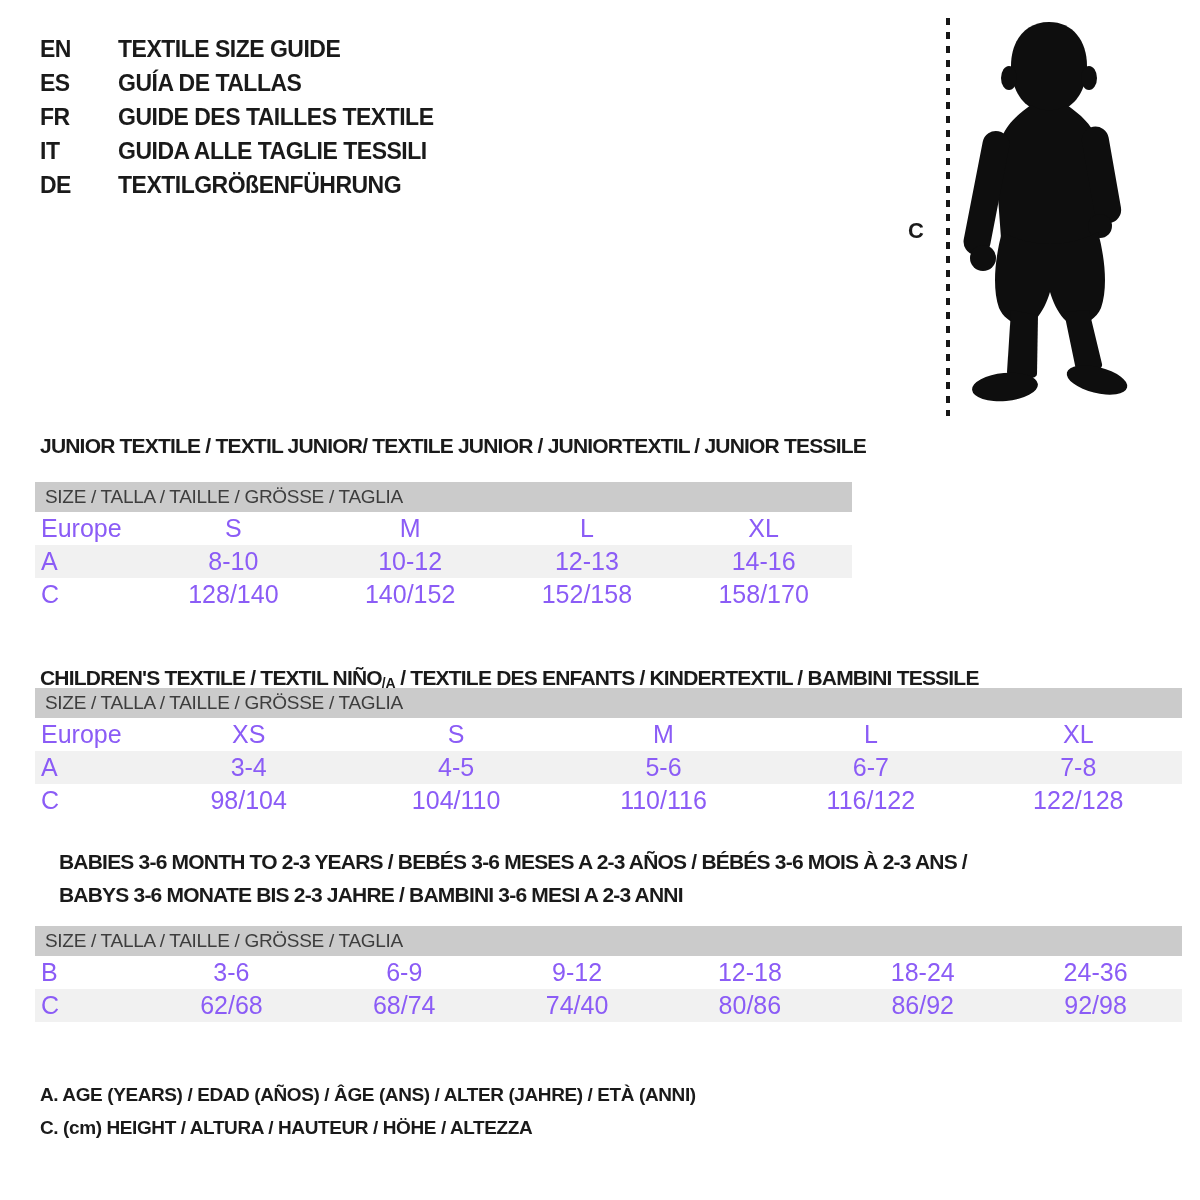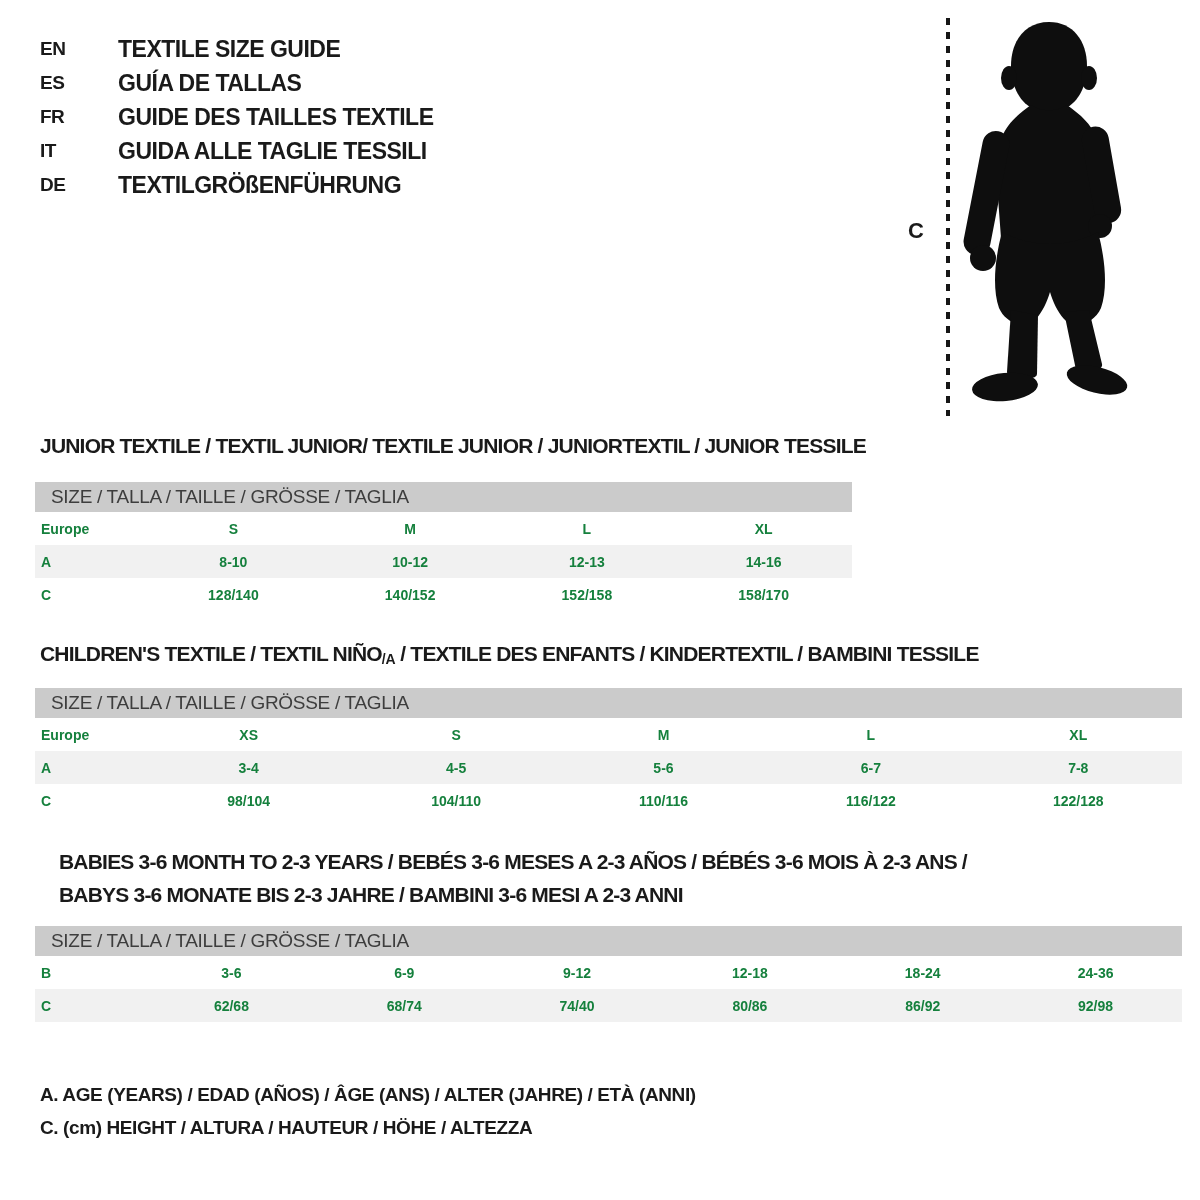--- a/index.html
+++ b/index.html
@@ -5,52 +5,52 @@
   html,body{margin:0;padding:0;}
   body{
     width:1200px;height:1200px;background:#ffffff;overflow:hidden;
     font-family:"Liberation Sans", sans-serif;color:#1a1a1a;
   }
   .page{position:relative;width:1200px;height:1200px;background:#ffffff;}
 
   
   .lang{position:absolute;left:40px;top:32px;}
   .lang-row{display:flex;height:34px;align-items:center;}
-  .lang-code{width:78px;font-weight:bold;font-size:19px;letter-spacing:-0.5px;}
+  .lang-code{width:78px;font-weight:bold;font-size:23px;letter-spacing:-0.5px;}
   .lang-title{font-weight:bold;font-size:23px;letter-spacing:-0.5px;white-space:nowrap;}
 
   
   .dash-line{
     position:absolute;left:946px;top:18px;width:4px;height:398px;
     background:repeating-linear-gradient(to bottom,#161616 0 7px,transparent 7px 14px);
   }
   .c-label{position:absolute;left:908px;top:218px;font-size:22px;font-weight:bold;}
   .baby-svg{position:absolute;left:963px;top:18px;width:172px;height:396px;}
 
   
   .section-title{
     position:absolute;left:40px;font-weight:bold;font-size:21px;
     letter-spacing:-0.8px;white-space:nowrap;
   }
   #junior-title{top:434px;}
-  #children-title{top:642px;}
+  #children-title{top:666px;}
   #babies-title{top:845px;line-height:33px;margin-left:19px;}
   .subA{font-size:14px;position:relative;top:3px;letter-spacing:-0.3px;}
 
   
   .table-wrap{position:absolute;left:35px;}
   #junior-table{top:482px;width:817px;}
   #children-table{top:688px;width:1147px;}
   #babies-table{top:926px;width:1147px;}
   .size-bar{
     height:30px;background:#cbcbcb;color:#3d3d3d;font-size:19px;line-height:30px;
-    padding-left:16px;letter-spacing:-0.3px;white-space:nowrap;
+    padding-left:10px;letter-spacing:-0.3px;white-space:nowrap;
   }
   .table-wrap table{width:100%;border-collapse:collapse;table-layout:fixed;}
-  .table-wrap td{height:33px;text-align:center;font-size:14px;color:#15803d;padding:0;white-space:nowrap;font-weight:bold;}
+  .table-wrap td{height:33px;text-align:center;font-size:25px;color:#8b5cf6;padding:0;white-space:nowrap;}
   .table-wrap td.lab{text-align:left;padding-left:6px;}
   .table-wrap col.first{width:110px;}
   tr.shade td{background:#f1f1f1;}
 
   
   .legend{position:absolute;left:40px;top:1066px;font-weight:bold;font-size:19px;
     line-height:33px;letter-spacing:-0.4px;white-space:nowrap;margin-top:12px;}
 </style>
 </head>
 <body>

